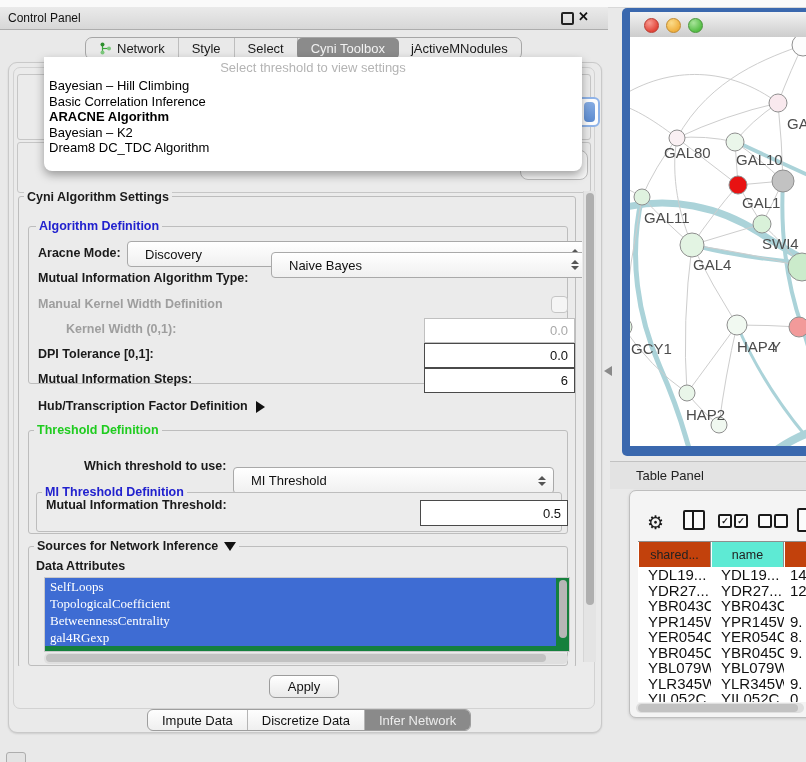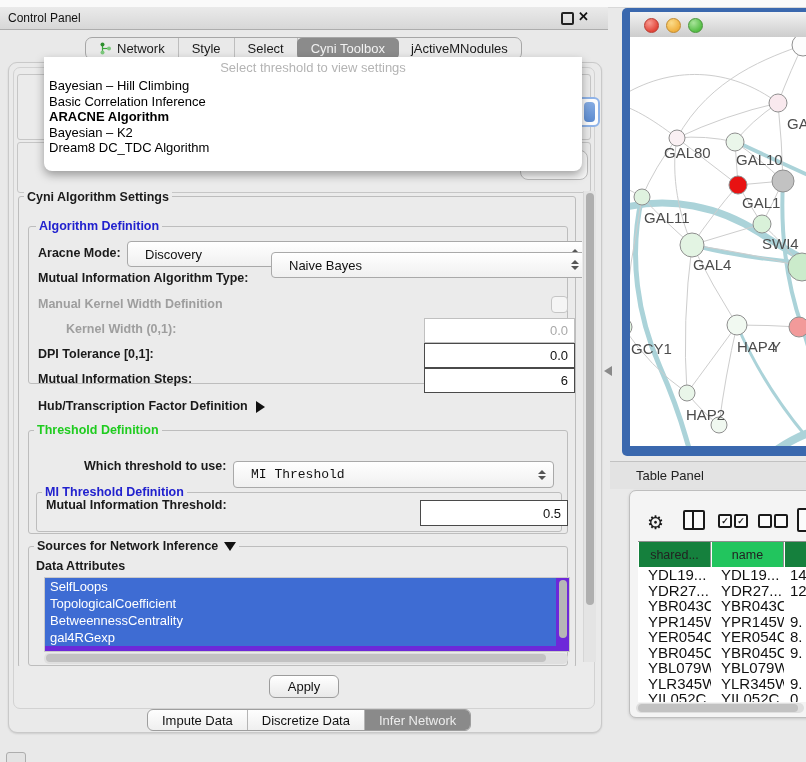--- a/index.html
+++ b/index.html
@@ -60,21 +60,21 @@
   .combo .arrows{position:absolute;right:7px;top:50%;transform:translateY(-50%);display:flex;flex-direction:column;gap:2px;}
   .combo .arrows i{display:block;width:0;height:0;border-left:4px solid transparent;border-right:4px solid transparent;}
   .combo .arrows .up{border-bottom:4px solid #555;}
   .combo .arrows .dn{border-top:4px solid #555;}
   .field{position:absolute;background:#FFF;border:1px solid #4A4A4A;font-size:13px;color:#111;
     display:flex;align-items:center;justify-content:flex-end;padding-right:6px;}
   .field.dis{border:1px solid #C0C0C0;color:#A9A9A9;}
   .checkbox{position:absolute;width:15px;height:15px;border:1px solid #C5C5C5;border-radius:4px;background:#F5F5F5;}
   .tri-right{display:inline-block;width:0;height:0;border-top:6px solid transparent;border-bottom:6px solid transparent;border-left:9px solid #111;vertical-align:middle;margin-left:8px;}
   .tri-down{display:inline-block;width:0;height:0;border-left:6px solid transparent;border-right:6px solid transparent;border-top:9px solid #111;vertical-align:middle;margin-left:6px;}
-  .attr-list{position:absolute;background:#6d28d9;border:1px solid #C9C9C9;overflow:hidden;}
+  .attr-list{position:absolute;background:#15803d;border:1px solid #C9C9C9;overflow:hidden;font-family:Liberation Serif, serif;}
   .attr-item{height:17px;line-height:17px;font-size:13px;color:#FFF;background:#3E6CD3;padding-left:5px;margin-right:13px;}
   .attr-vthumb{position:absolute;right:2px;top:2px;width:8px;height:58px;background:#B6B6B6;border-radius:4px;}
   .hscroll{position:absolute;background:#DFDFDF;border-radius:5px;}
   .hthumb{position:absolute;left:2px;top:1px;height:8px;background:#C2C2C2;border-radius:4px;}
   .apply-btn{position:absolute;left:269px;top:675px;width:68px;height:21px;
     background:linear-gradient(#FFFFFF,#E9E9E9);border:1px solid #9C9C9C;border-radius:6px;
     font-size:13px;color:#111;display:flex;align-items:center;justify-content:center;}
   .seg-group{left:147px;top:709px;height:20px;display:inline-flex;border:1px solid #9E9E9E;border-radius:6px;
     background:linear-gradient(#FEFEFE,#EFEFEF);overflow:hidden;}
   .seg{display:flex;align-items:center;padding:0 14px;font-size:13px;color:#111;border-right:1px solid #B5B5B5;}
@@ -94,22 +94,22 @@
     display:flex;align-items:center;}
   .tp-title{font-size:13px;color:#222;padding-left:26px;}
   .table-window{left:629px;top:490px;width:180px;height:226px;background:#F4F4F4;
     border:1px solid #BEBEBE;border-radius:7px 0 0 7px;box-shadow:0 1px 3px rgba(0,0,0,.15);overflow:hidden;}
   .tw-icon{position:absolute;color:#1A1A1A;}
   .icon-box{border:2px solid #1A1A1A;border-radius:2px;background:#FBFBFB;}
   .chk{position:absolute;width:10px;height:10px;border:2px solid #1A1A1A;border-radius:2px;font-size:9px;font-weight:bold;line-height:10px;text-align:center;color:#1A1A1A;background:#FBFBFB;}
   .tbl-head{position:absolute;left:8px;top:50px;right:0;height:26px;display:flex;border-top:1px solid #8E8E8E;border-bottom:2px solid #7C7C7C;}
   .th{height:100%;display:flex;align-items:center;justify-content:center;font-size:12.5px;color:#222;
     border-right:1px solid #8E8E8E;border-left:1px solid #FFF;box-sizing:border-box;}
-  .th.blue{background:#15803d;}
-  .th.gray{background:#22c55e;}
+  .th.blue{background:#c2410c;}
+  .th.gray{background:#5eead4;}
   .tbl-rows{position:absolute;left:8px;top:76px;right:0;height:135px;background:#FFF;overflow:hidden;}
   .trow{display:flex;height:15.5px;align-items:center;}
   .td{font-size:15px;color:#111;white-space:nowrap;overflow:hidden;}
   .cursor-mark{left:604px;top:366px;width:0;height:0;border-top:5px solid transparent;border-bottom:5px solid transparent;border-right:8px solid #8A8A8A;}
   .mini-icon{left:6px;top:752px;width:18px;height:14px;border:1px solid #ADADAD;border-radius:3px;background:#E3E3E3;}
 </style>
 </head>
 <body>
 
 <div class="abs top-strip"></div>
@@ -213,21 +213,21 @@
   </div>
 
   <span class="blabel" style="left:22px;top:209px;">
     <span>Hub/Transcription Factor Definition</span><span class="tri-right"></span>
   </span>
 
   <div class="group" style="left:12px;top:240px;width:538px;height:102px;"></div>
   <span class="glabel lbl-green" style="left:18px;top:233px;">Threshold Definition</span>
 
   <span class="blabel" style="left:68px;top:269px;">Which threshold to use:</span>
-  <div class="combo" style="left:217px;top:271px;width:302px;height:25px;font-family:Liberation Mono, monospace;">
+  <div class="combo" style="left:217px;top:277px;width:302px;height:25px;">
     <span>MI Threshold</span>
     <span class="arrows">
         <i class="up"></i>
         <i class="dn"></i>
       </span>
   </div>
 
   <div class="group" style="left:20px;top:302px;width:524px;height:38px;background:#ECECEC;"></div>
   <span class="glabel lbl-blue" style="left:26px;top:295px;">MI Threshold Definition</span>
   <span class="blabel" style="left:30px;top:308px;">Mutual Information Threshold:</span>

